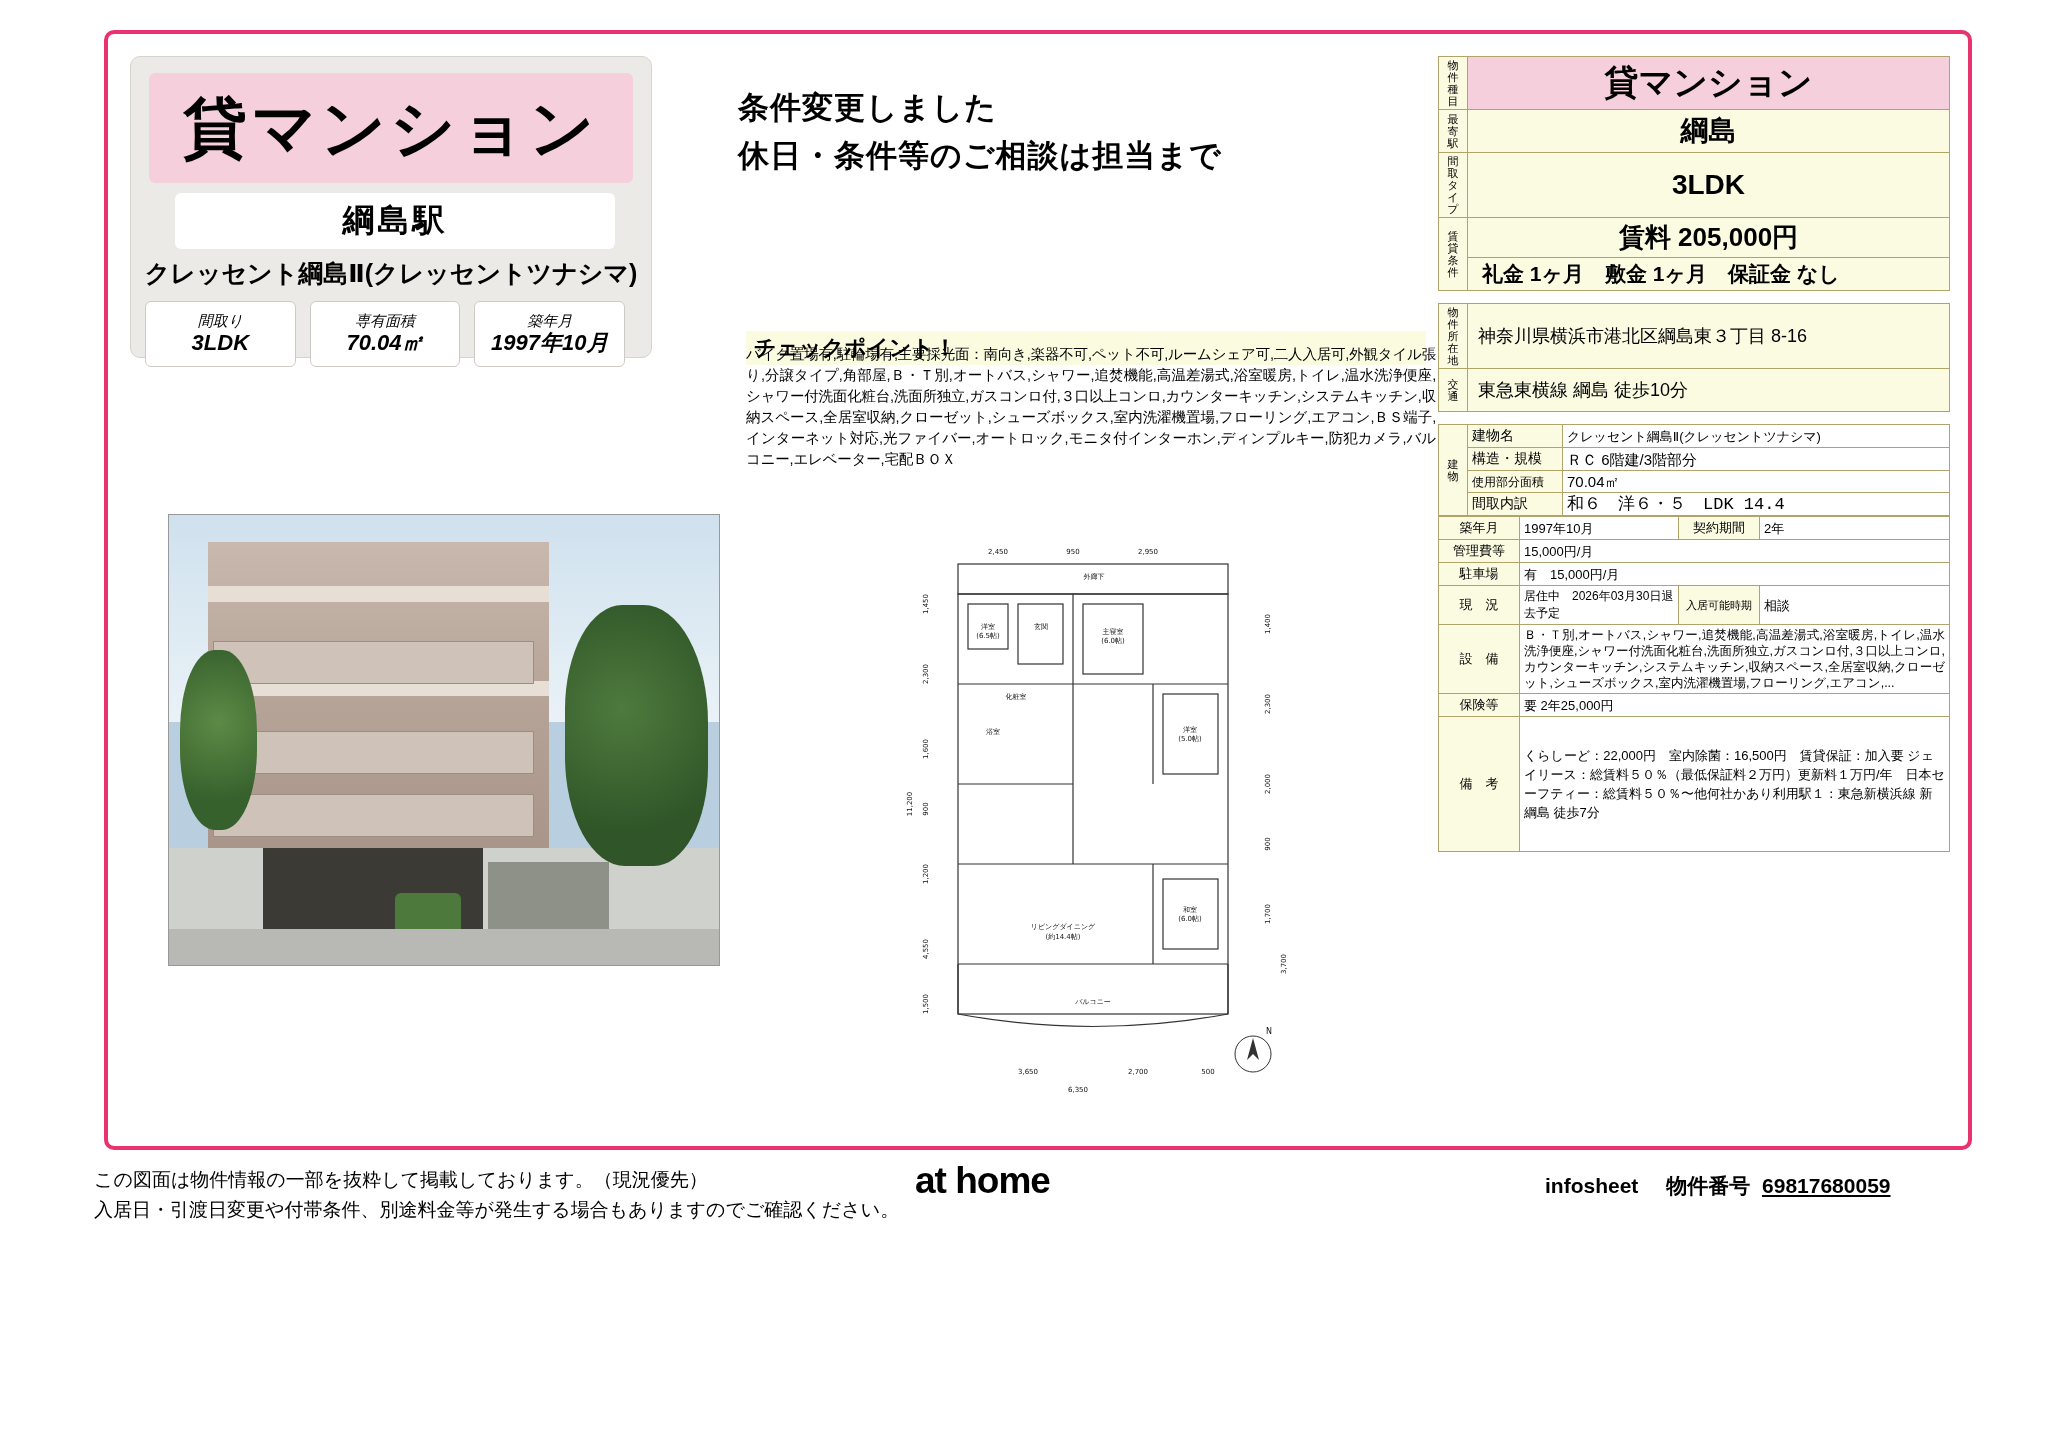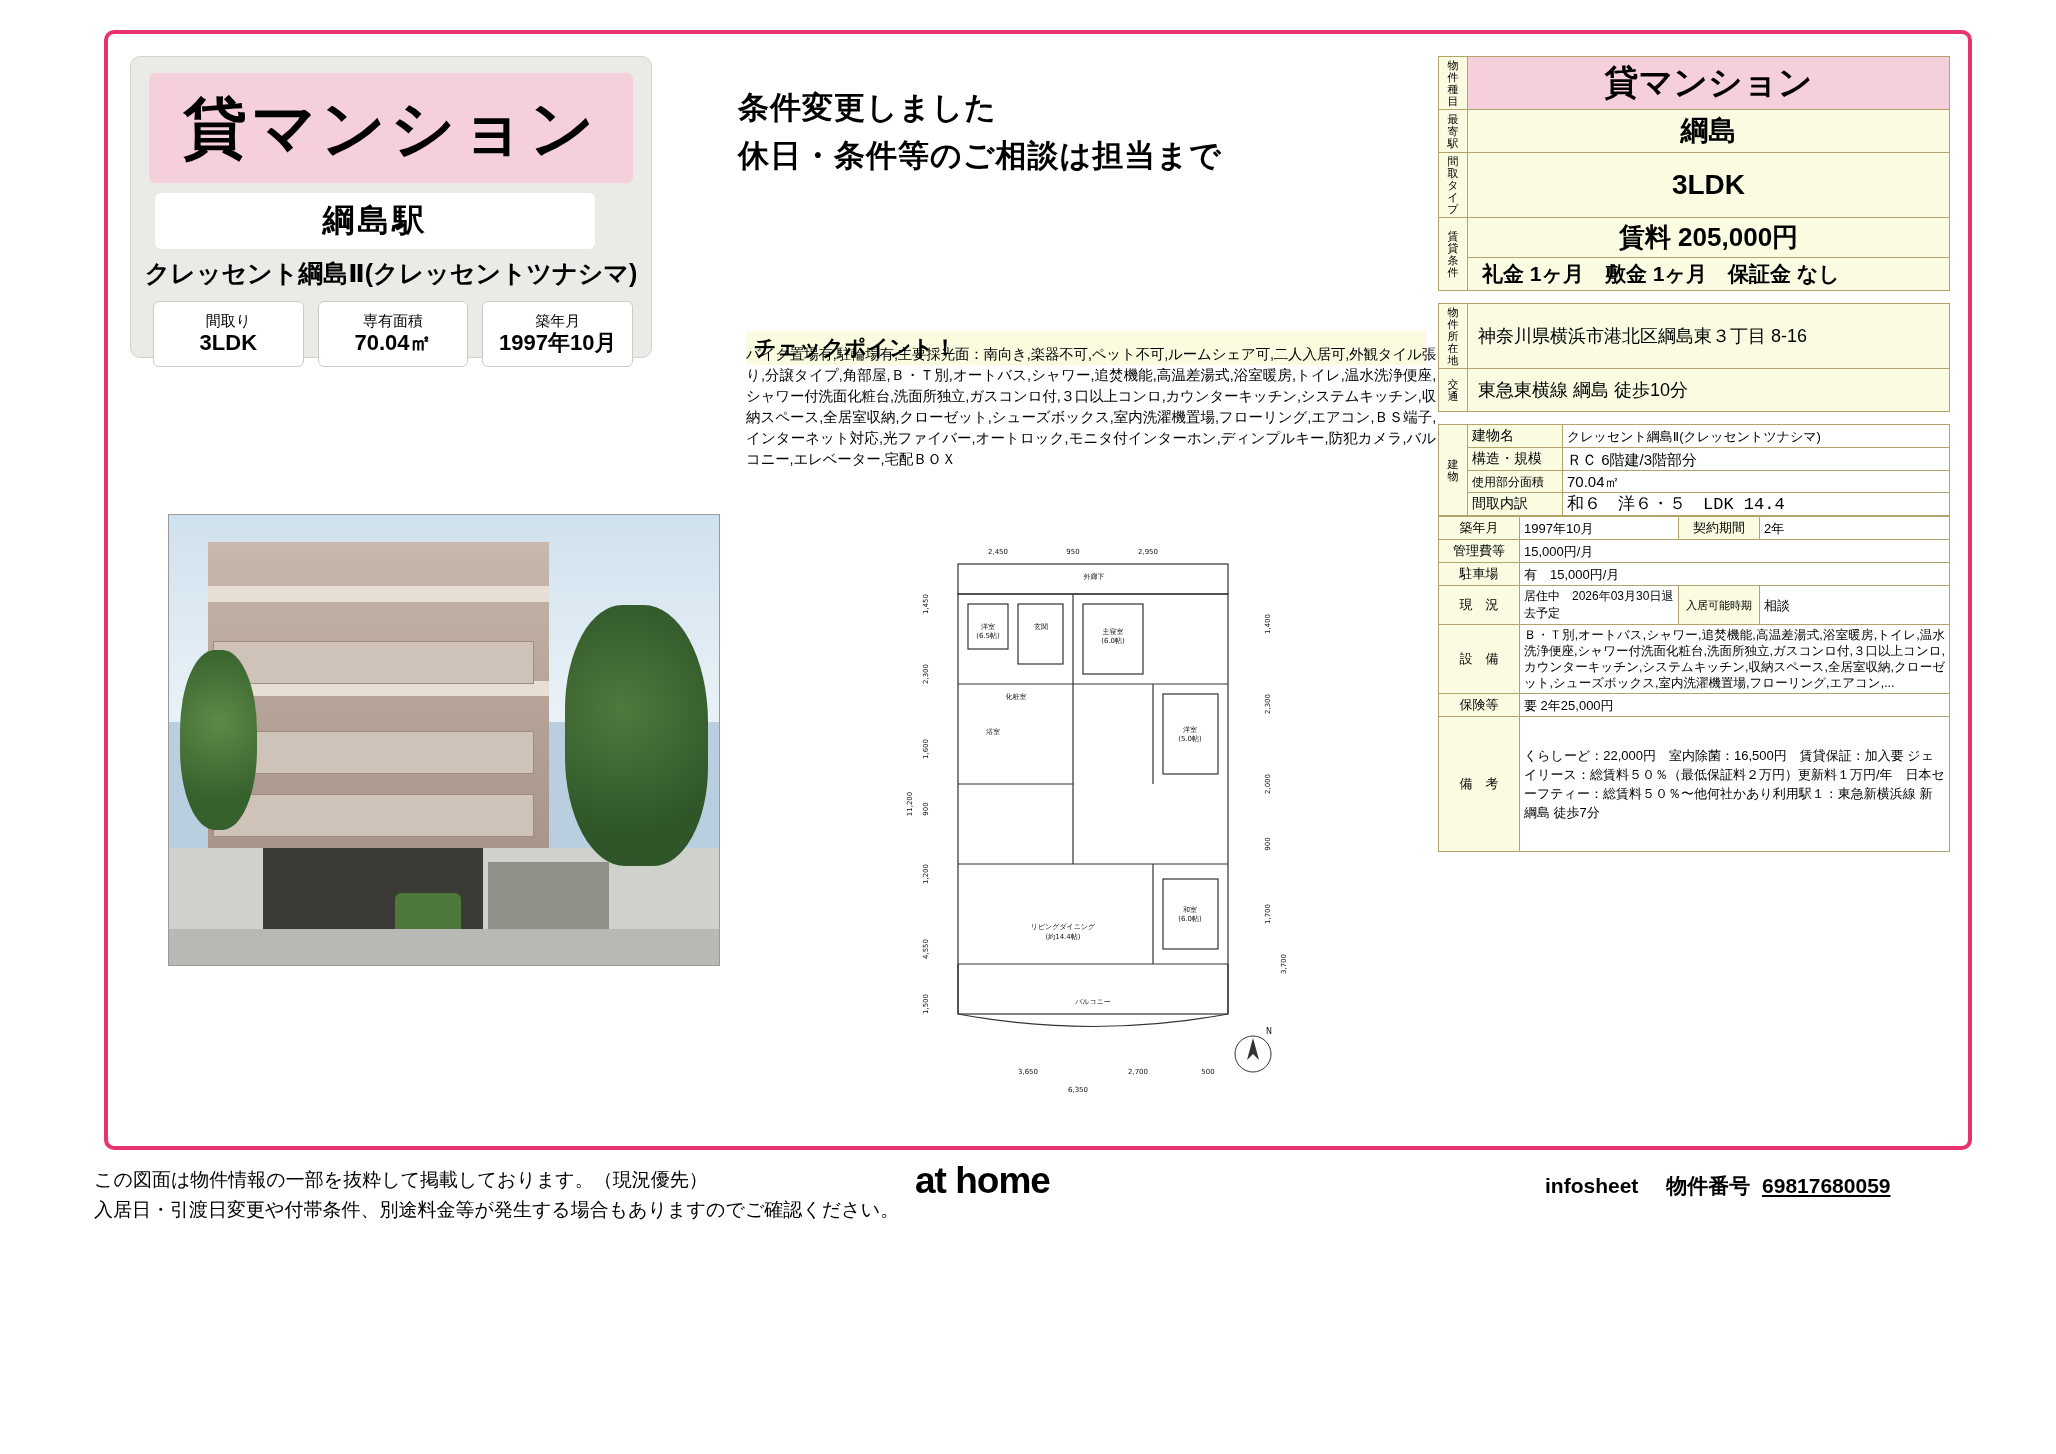--- a/index.html
+++ b/index.html
@@ -29,32 +29,32 @@
   .title-pink{
     position:absolute;left:18px;top:16px;width:484px;height:110px;
     background:#f6cfdd;border-radius:6px;
     display:flex;align-items:center;justify-content:center;
   }
   .title-pink span{
     font-size:64px;font-weight:bold;letter-spacing:4px;
     font-family:"DejaVu Sans",sans-serif;
   }
   .station-box{
-    position:absolute;left:24px;top:136px;width:440px;height:56px;
+    position:absolute;left:44px;top:136px;width:440px;height:56px;
     background:#ffffff;border-radius:6px;
     display:flex;align-items:center;justify-content:center;
   }
   .station-box span{font-size:32px;font-weight:bold;letter-spacing:3px;}
   .bldg-name{
     position:absolute;left:0;top:200px;width:520px;text-align:center;
     font-size:25px;font-weight:bold;letter-spacing:0px;
   }
   .spec-row{
-    position:absolute;left:22px;top:244px;width:480px;height:66px;
-    display:flex;gap:14px;
+    position:absolute;left:14px;top:244px;width:480px;height:66px;
+    display:flex;gap:14px;font-style:italic;
   }
   .spec-cell{
     flex:1;background:#fff;border:1px solid #cfcbc4;border-radius:6px;
     display:flex;flex-direction:column;align-items:center;justify-content:center;
   }
   .spec-cell .lbl{font-size:15px;line-height:18px;}
   .spec-cell .val{font-size:22px;font-weight:bold;line-height:26px;}
 
   
   .msg{

